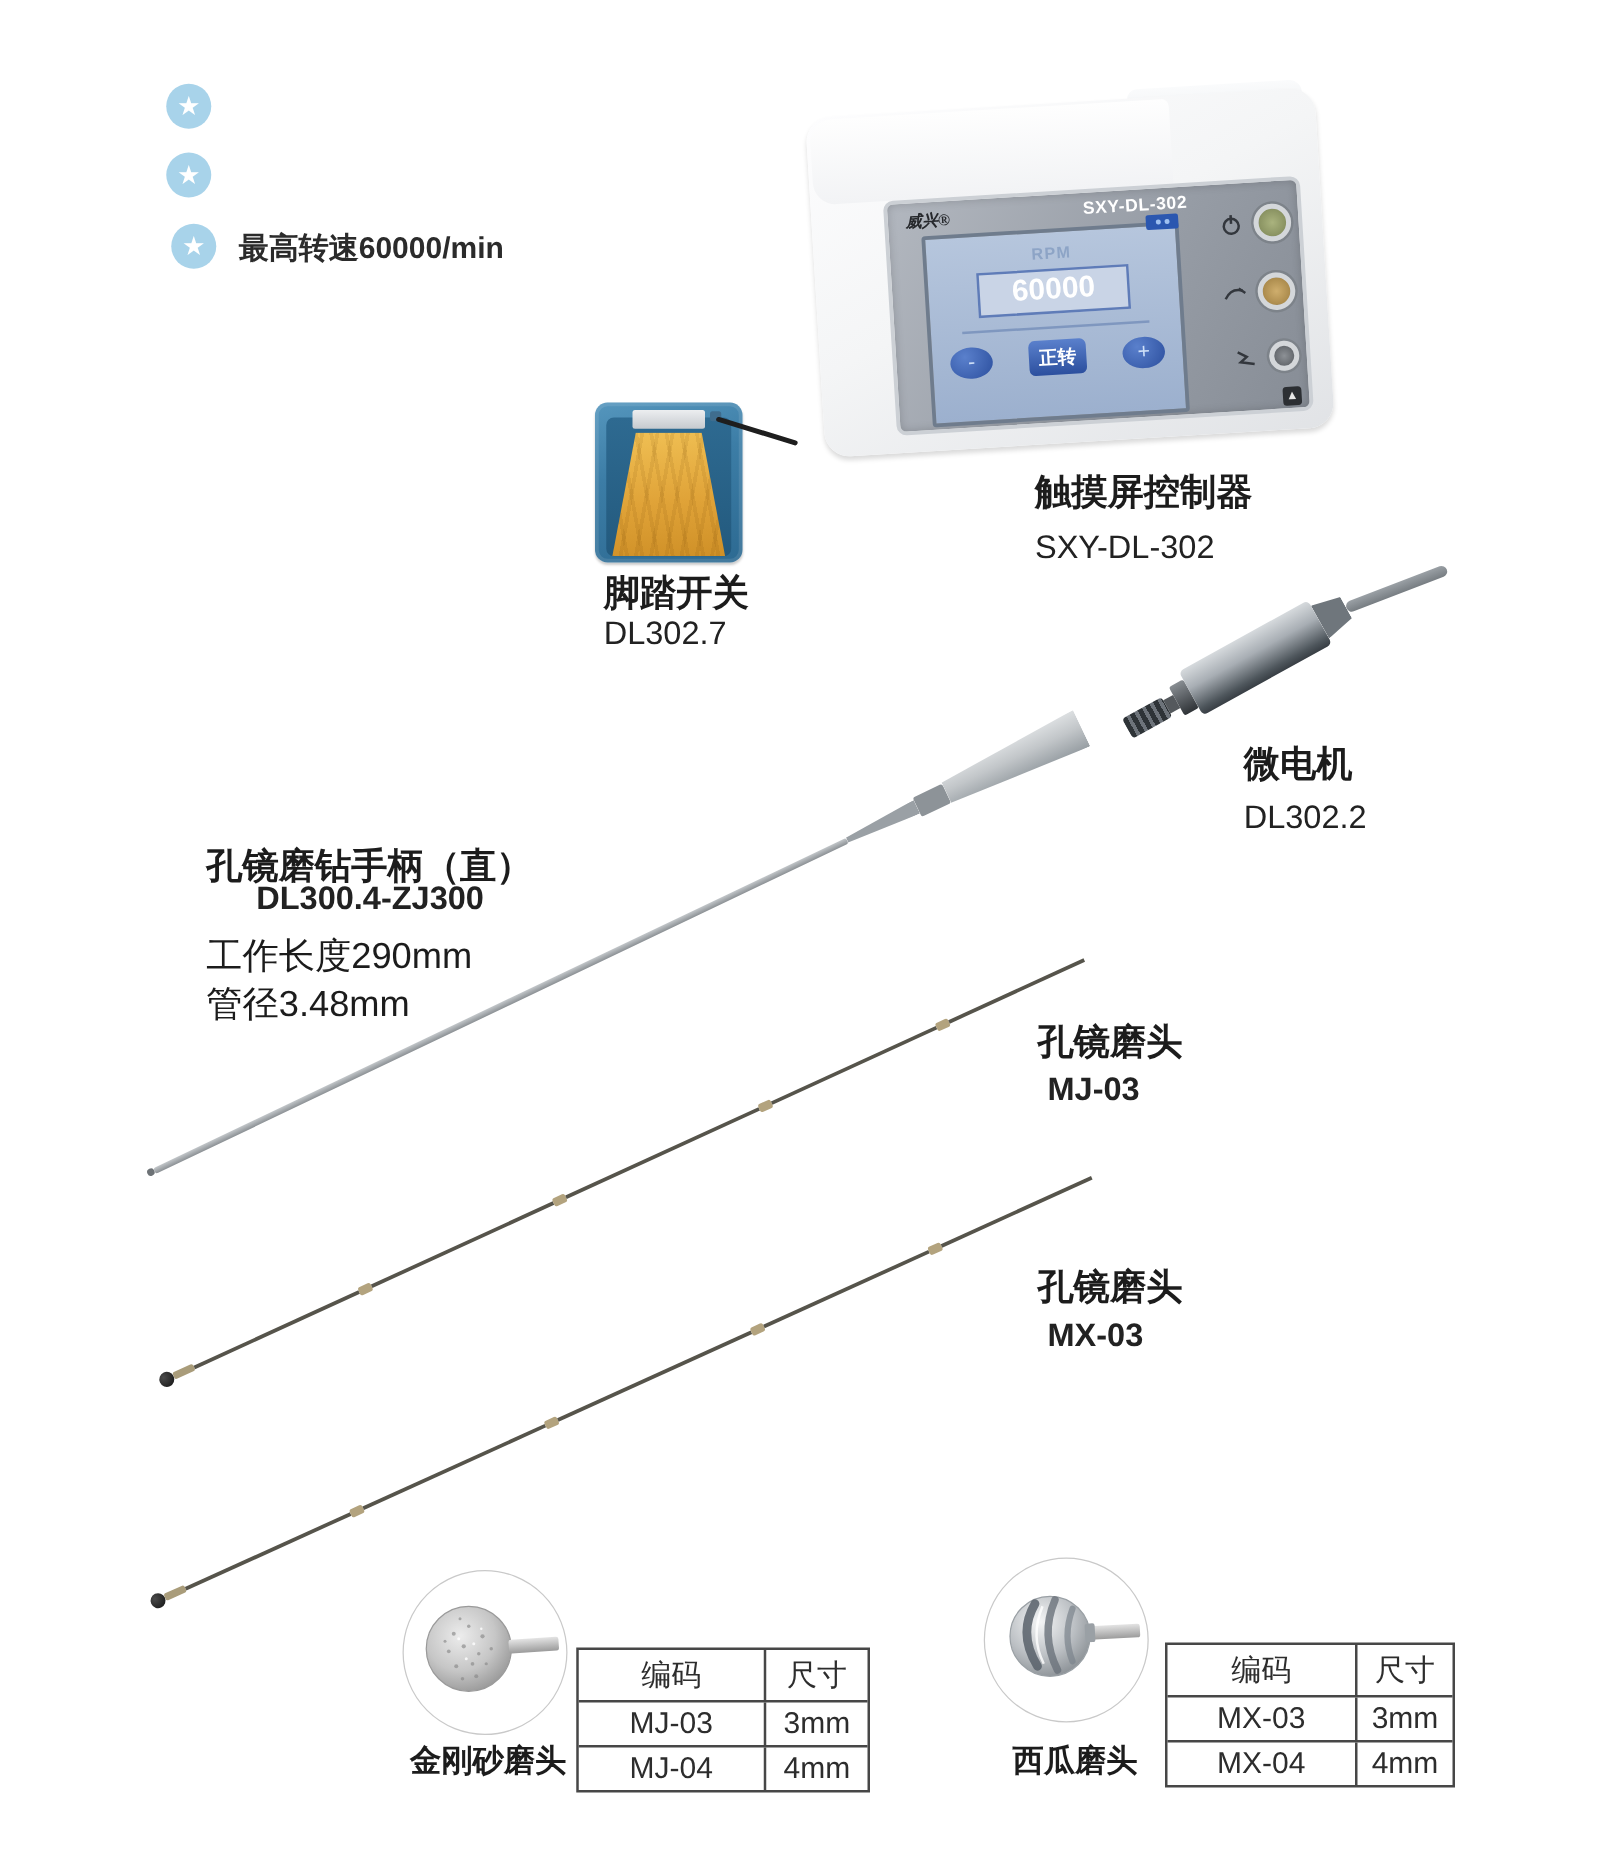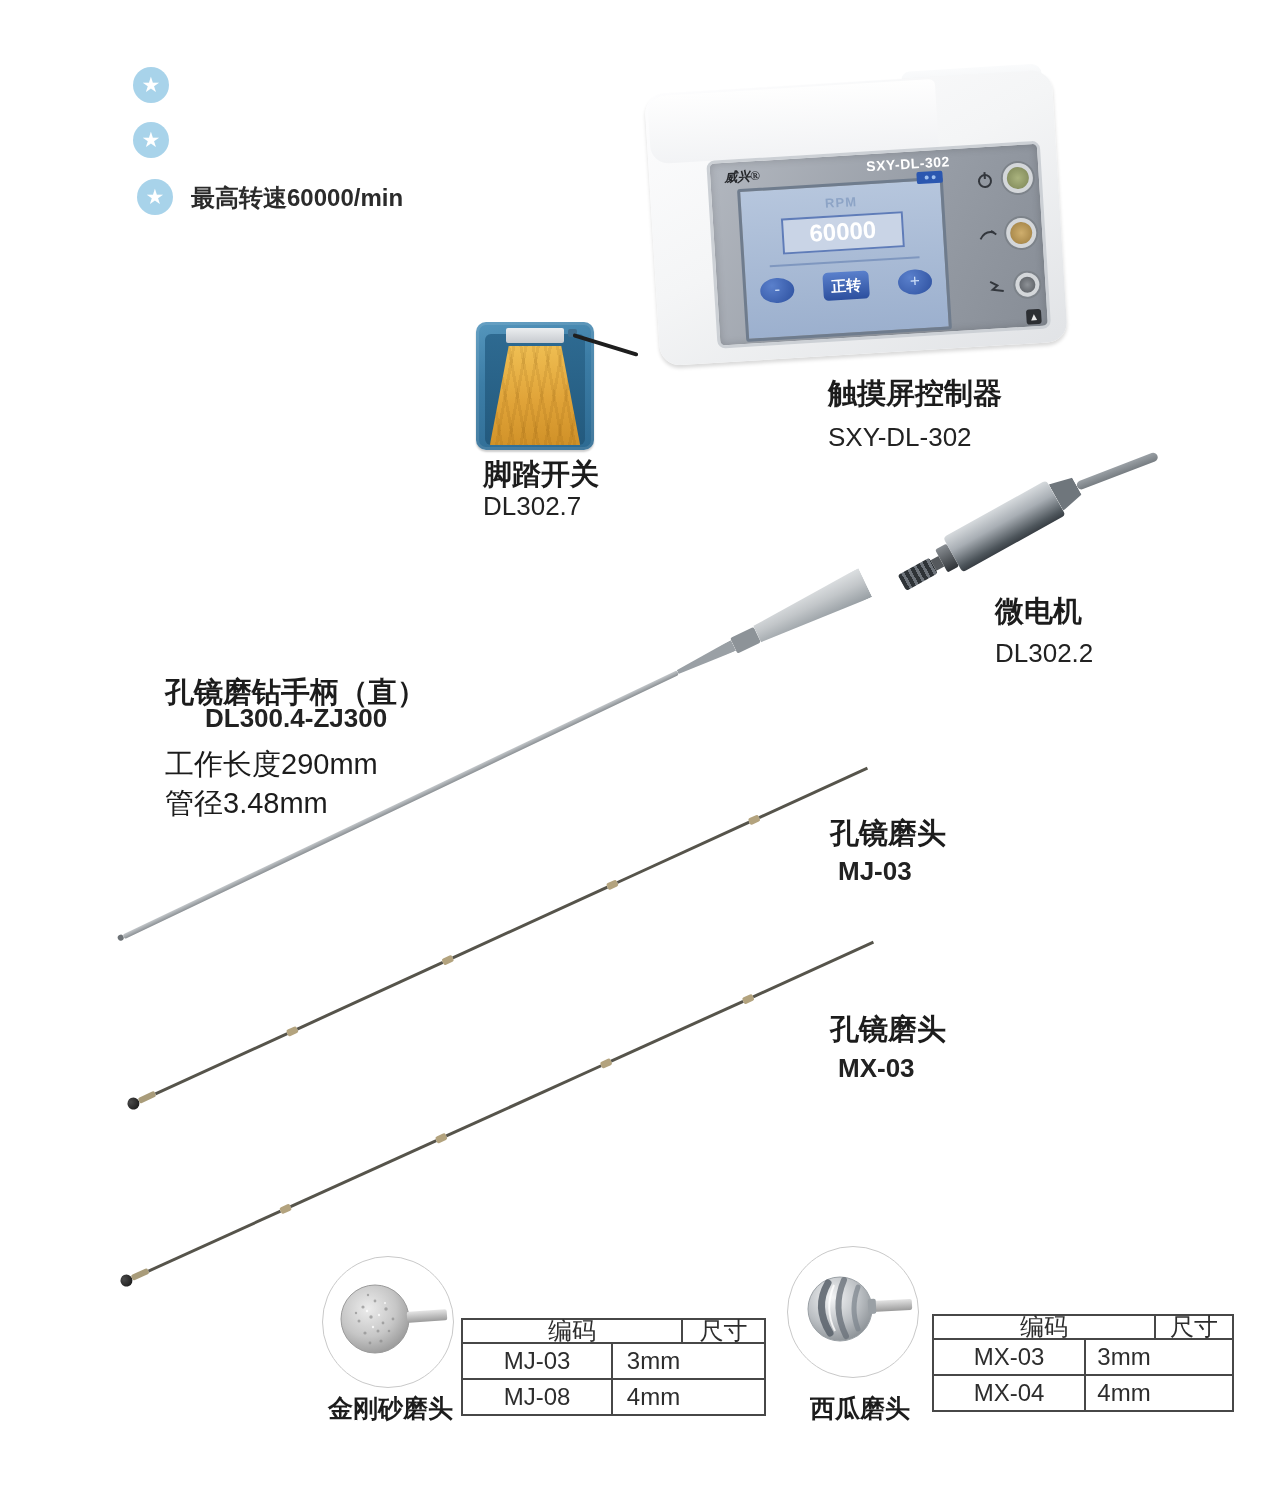--- a/index.html
+++ b/index.html
@@ -99,21 +99,21 @@
   .mm-tail{width:24px;height:30px;clip-path:polygon(0 0,100% 18%,100% 82%,0 100%);background:#6f767c;flex:0 0 auto;}
   .mm-cable{width:86px;height:9px;background:linear-gradient(#9aa0a5,#777d82);border-radius:5px;
             transform:rotate(8deg);transform-origin:left center;flex:0 0 auto;}
 
   
   .circle{position:absolute;width:130px;height:130px;border:1px solid #c9c9c9;border-radius:50%;background:#fff;}
   .spec-table{position:absolute;border:2px solid #474747;background:#fff;}
   .spec-row{display:flex;}
   .spec-row + .spec-row{border-top:2px solid #474747;}
   .spec-cell{display:flex;align-items:center;justify-content:center;font-size:24px;color:#2d2d2d;font-weight:500;}
-  .h40{height:22px;margin-left:35px;} .h34{height:34px;}
+  .h40{height:40px;} .h34{height:34px;}
   .c1a{width:148px;} .c2a{width:81px;border-left:2px solid #474747;}
   .c1b{width:150px;} .c2b{width:76px;border-left:2px solid #474747;}
 </style>
 </head>
 <body>
 
 <div class="page">
 
 
   <div class="star" style="left:133px;top:67px;">★</div>
@@ -280,21 +280,21 @@
   <div class="spec-table" style="left:461px;top:1318px;">
     <div class="spec-row">
       <div class="spec-cell c1a h40">编码</div>
       <div class="spec-cell c2a h40">尺寸</div>
     </div>
     <div class="spec-row">
       <div class="spec-cell c1a h34">MJ-03</div>
       <div class="spec-cell c2a h34">3mm</div>
     </div>
     <div class="spec-row">
-      <div class="spec-cell c1a h34">MJ-08</div>
+      <div class="spec-cell c1a h34">MJ-04</div>
       <div class="spec-cell c2a h34">4mm</div>
     </div>
   </div>
 
   <div class="circle" style="left:787px;top:1246px;">
     <svg width="128" height="128" viewBox="0 0 128 128">
       <defs>
         <radialGradient id="gBall2" cx="38%" cy="32%" r="78%">
           <stop offset="0%" stop-color="#f4f5f6"></stop>
             <stop offset="55%" stop-color="#bcc0c4"></stop>

